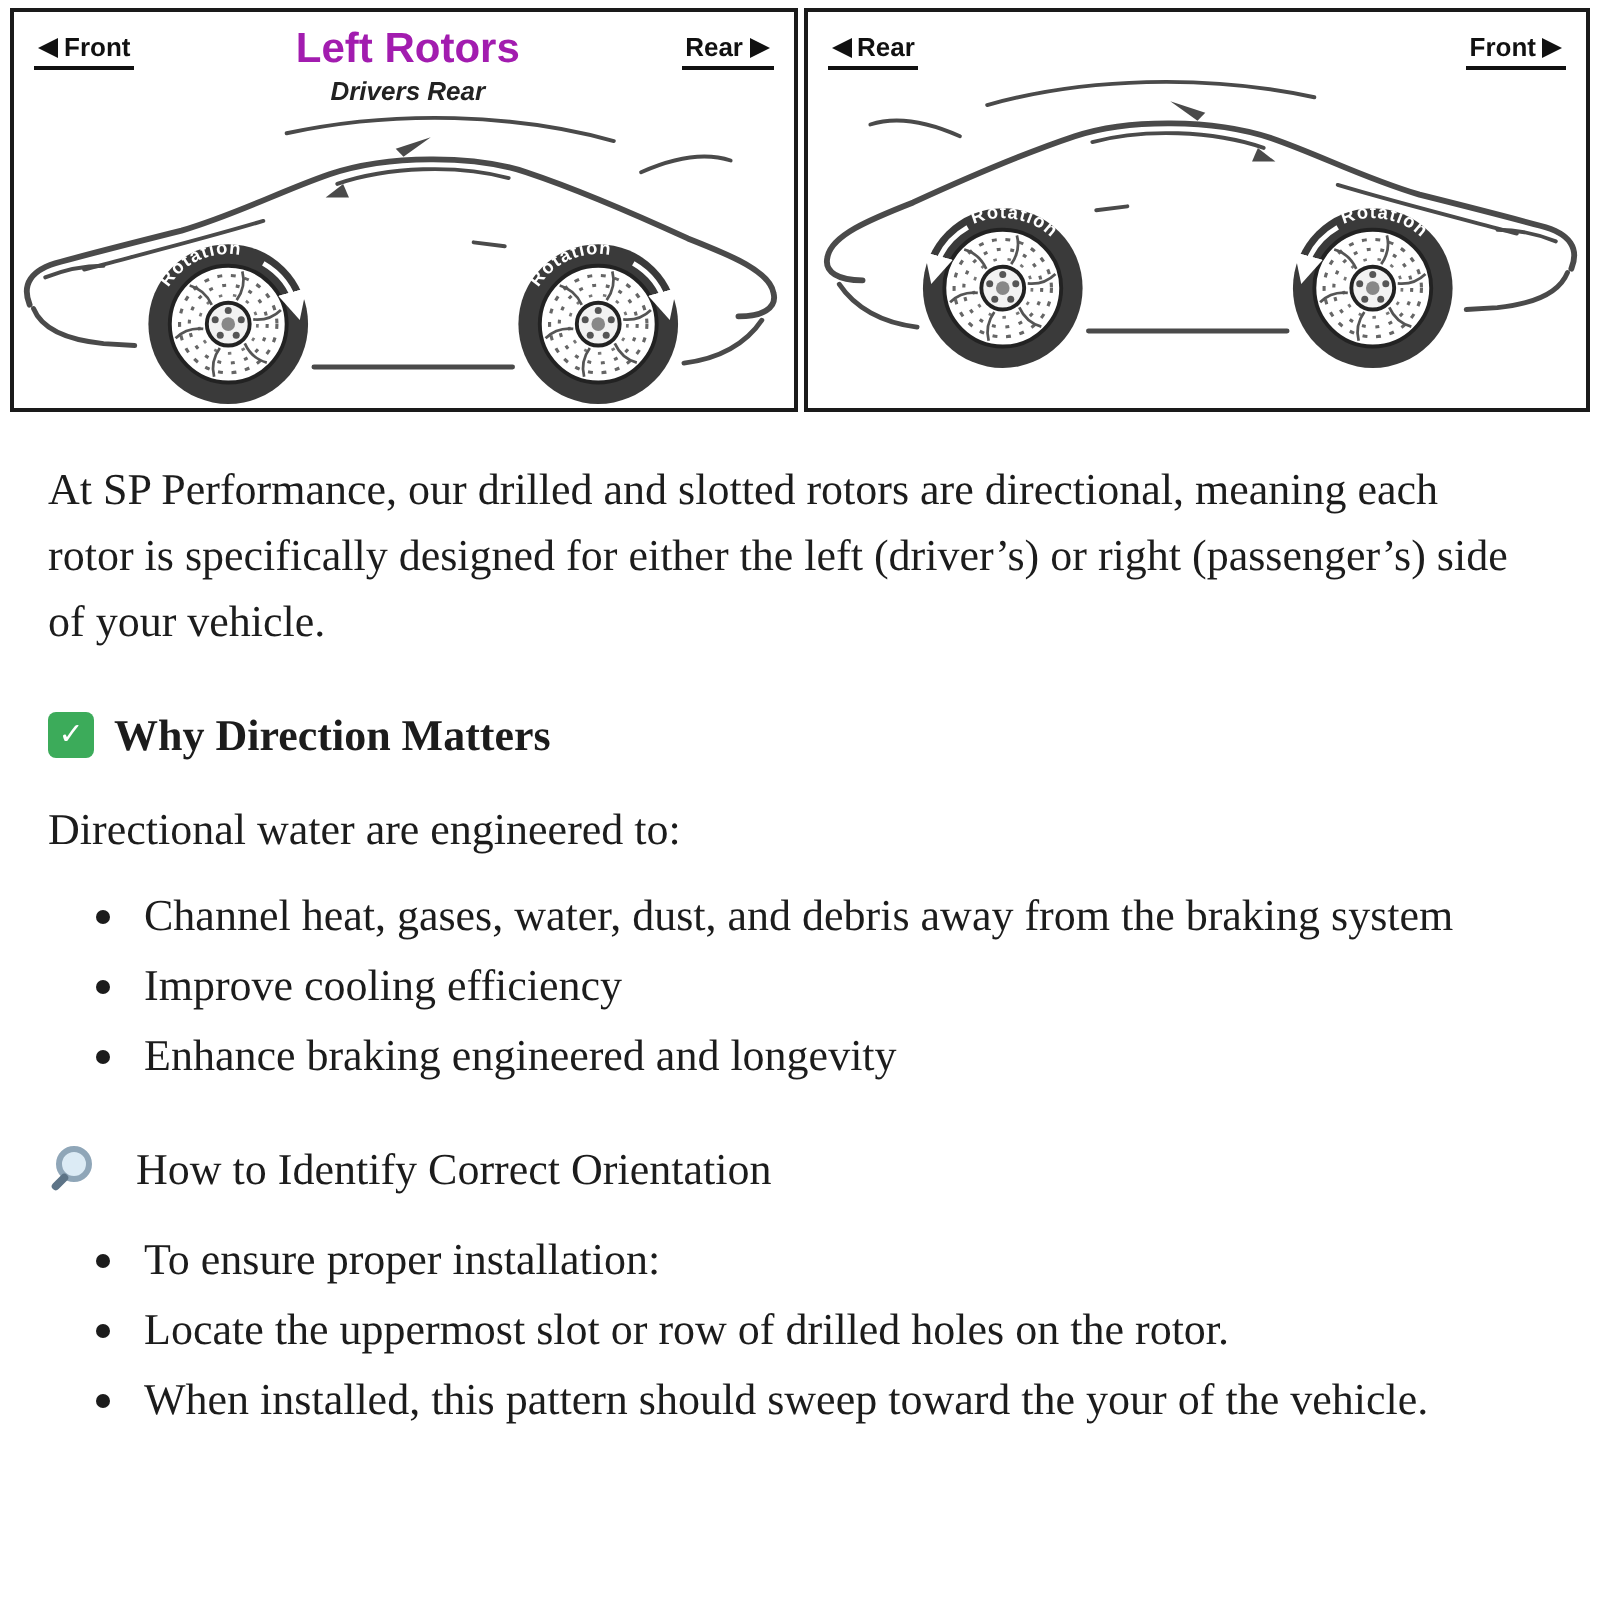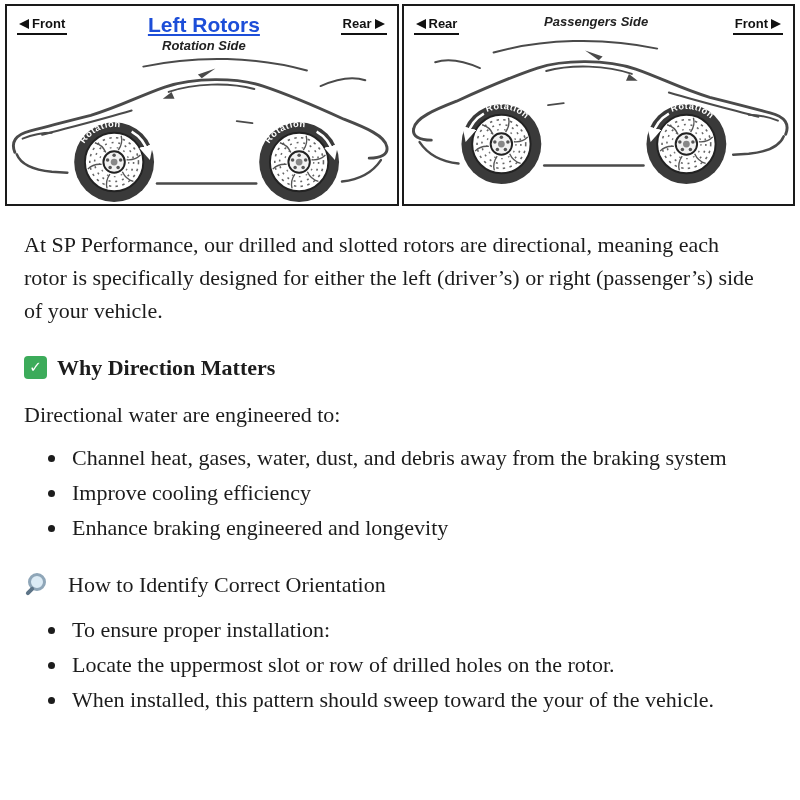--- a/index.html
+++ b/index.html
@@ -7,21 +7,21 @@
     width:800px;height:800px;overflow:hidden;background:#ffffff;
     font-family:"Liberation Serif", serif;color:#1c1c1c;
   }
   .page{width:800px;height:607px;}
 
   
   .diagram{display:flex;gap:3px;padding:4px 5px 0 5px;}
   .panel{flex:1;border:2px solid #1a1a1a;background:#fff;}
   .panel-head{display:flex;align-items:flex-start;justify-content:space-between;padding:7px 10px 0 10px;}
   .titles{flex:1;text-align:center;line-height:1.05;}
-  .panel-title{font:700 21px "Liberation Sans", sans-serif;color:#1d4ed8;text-decoration:underline;}
+  .panel-title{font:700 21px "Liberation Sans", sans-serif;color:#a21caf;}
   .panel-sub{font:700 italic 13px "Liberation Sans", sans-serif;font-style:italic;color:#222;margin-top:1px;}
   .dir{display:inline-flex;align-items:center;gap:3px;border-bottom:2px solid #111;padding:0 2px 2px 2px;margin-top:3px;}
   .dir-text{font:700 13px "Liberation Sans", sans-serif;color:#111;}
   .tri{width:0;height:0;display:inline-block;}
   .tri-l{border-top:5px solid transparent;border-bottom:5px solid transparent;border-right:10px solid #111;}
   .tri-r{border-top:5px solid transparent;border-bottom:5px solid transparent;border-left:10px solid #111;}
   .car-svg{display:block;width:100%;height:auto;}
   .rot-text{font:700 9.5px "Liberation Sans", sans-serif;fill:#ffffff;letter-spacing:.6px;}
 
   
@@ -98,21 +98,21 @@
   <div class="diagram">
 
     <div class="panel">
       <div class="panel-head">
         <span class="dir">
           <span class="tri tri-l"></span>
           <span class="dir-text">Front</span>
         </span>
         <div class="titles">
           <div class="panel-title">Left Rotors</div>
-          <div class="panel-sub">Rotation Side</div>
+          <div class="panel-sub">Drivers Rear</div>
         </div>
         <span class="dir">
           <span class="dir-text">Rear</span>
           <span class="tri tri-r"></span>
         </span>
       </div>
       <svg class="car-svg" viewBox="0 0 400 155">
         <defs>
           <path id="tpL1" d="M 74.9,104 A 36,36 0 0 1 145.1,104" fill="none"></path>
           <path id="tpL2" d="M 264.9,104 A 36,36 0 0 1 335.1,104" fill="none"></path>
@@ -130,21 +130,20 @@
       </svg>
     </div>
 
     <div class="panel">
       <div class="panel-head">
         <span class="dir">
           <span class="tri tri-l"></span>
           <span class="dir-text">Rear</span>
         </span>
         <div class="titles">
-          <div class="panel-sub">Passengers Side</div>
         </div>
         <span class="dir">
           <span class="dir-text">Front</span>
           <span class="tri tri-r"></span>
         </span>
       </div>
       <svg class="car-svg" viewBox="0 0 400 155">
         <defs>
           <path id="tpR1" d="M 64.9,104 A 36,36 0 0 1 135.1,104" fill="none"></path>
           <path id="tpR2" d="M 254.9,104 A 36,36 0 0 1 325.1,104" fill="none"></path>

